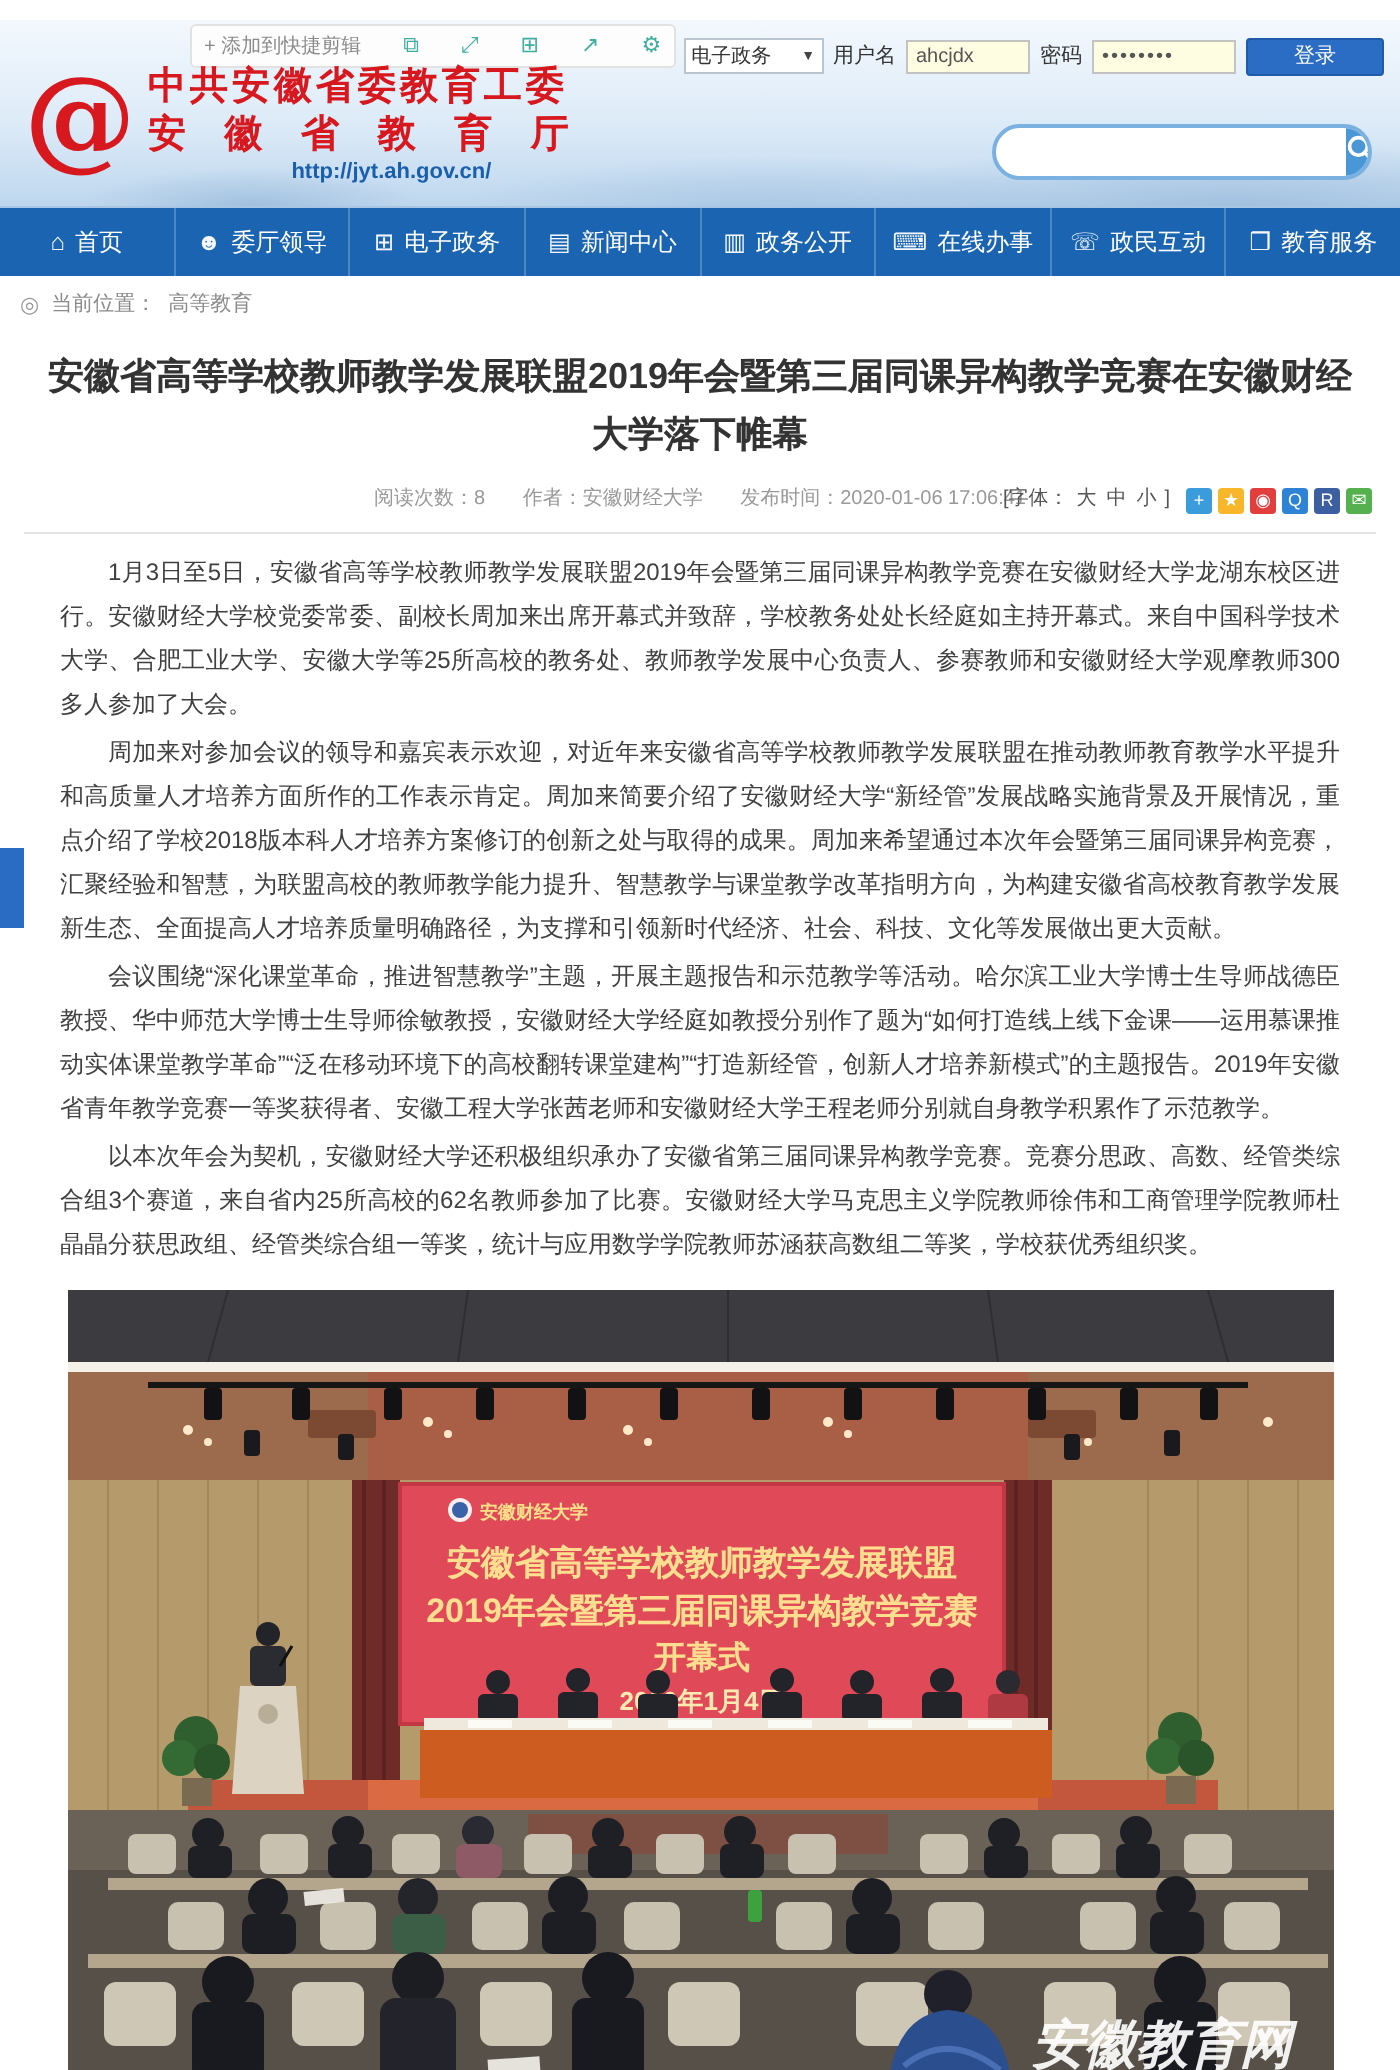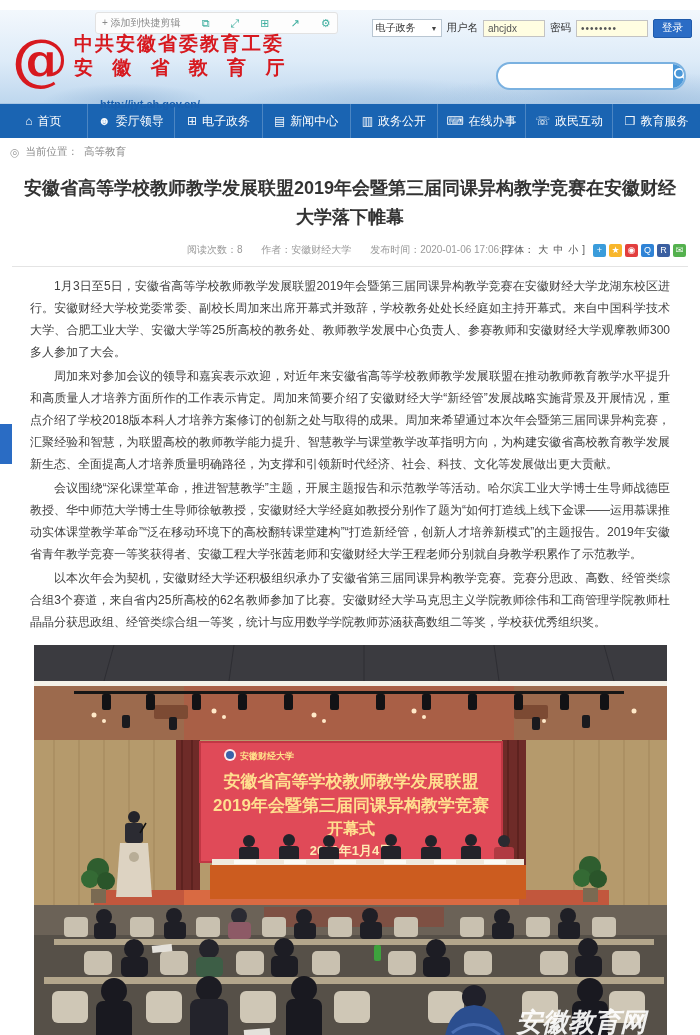--- a/index.html
+++ b/index.html
@@ -41,32 +41,32 @@
     padding:0 3px; font-size:10px; cursor:pointer;gap:12px;
   }
   .sys-caret { font-size:7px; color:#444; margin-left:3px; }
   .login-input {
     width:62px; height:17px; border:1px solid #c3c3c3; background:#fffde1;
     font-size:10px; padding:0 4px; color:#555; font-family:inherit;
   }
   .login-input.pwd { width:72px; letter-spacing:1px; }
   .login-btn {
     height:19px; background:#2b6cc5; color:#fff; border:1px solid #1f5aab;
-    font-size:10.5px; padding:0 8px; border-radius:2px; cursor:pointer;font-family:Liberation Mono, monospace;
+    font-size:10.5px; padding:0 23px; border-radius:2px; cursor:pointer;font-family:Liberation Mono, monospace;
   }
 
   .brand { position:absolute; left:12px; top:22px; display:flex; }
   .brand-logo {
     width:58px; height:58px; color:#d7191f; font-weight:bold;
     font-size:56px; line-height:54px; font-family:"DejaVu Serif",serif;
   }
   .brand-text { margin-left:4px; }
   .brand-line1 { color:#d7191f; font-weight:bold; font-size:19px; letter-spacing:2px; line-height:24px; }
   .brand-line2 { color:#d7191f; font-weight:bold; font-size:19px; letter-spacing:7px; line-height:24px; }
-  .brand-url  { color:#1a5fae; font-weight:bold; font-size:11px; margin-left:26px; margin-top:18px; }
+  .brand-url  { color:#1a5fae; font-weight:bold; font-size:11px; margin-left:26px; margin-top:0;text-align:center; }
 
   .search-box {
     position:absolute; right:14px; top:52px; width:190px; height:28px;
     background:#fff; border:2px solid #7ab1e0; border-radius:15px;
     display:flex; overflow:hidden;
   }
   .search-input {
     flex:1; border:none; outline:none; padding:0 10px; font-size:12px; background:transparent;
   }
   .search-btn {

